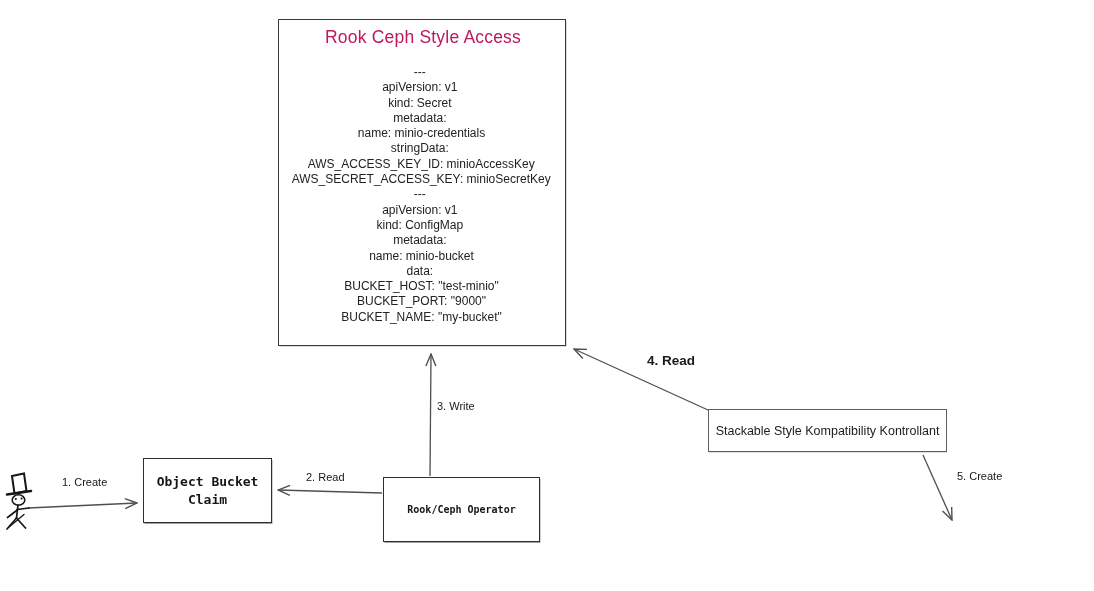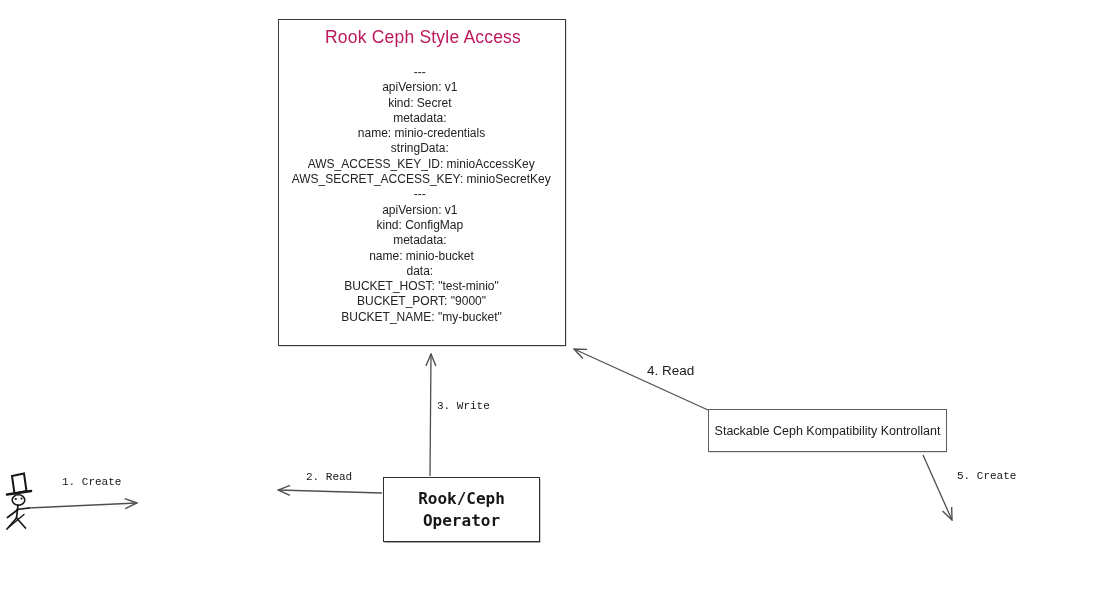--- a/index.html
+++ b/index.html
@@ -61,45 +61,45 @@
     color: #222222;
     white-space: pre;
   }
   .node-label-mono {
     font-family: "DejaVu Sans Mono", "Liberation Mono", monospace;
     font-weight: 600;
     white-space: pre-line;
     line-height: 1.35;
   }
   .obc-box      { left: 143px; top: 458px; width: 129px; height: 65px; font-size: 13px; }
-  .operator-box { left: 383px; top: 477px; width: 157px; height: 65px; font-size: 16px; }
+  .operator-box { left: 383px; top: 477px; width: 157px; height: 65px; font-size: 10px; }
   .kontrollant-box {
     left: 708px; top: 409px; width: 239px; height: 43px;
     border: 1.4px solid #5f5f5f;
     box-shadow: 0.5px 1px 0 -0.5px rgba(95,95,95,0.4);
     font-size: 12.5px;
     color: #1c1c1c;
   }
   .s3-box { left: 935px; top: 531px; width: 155px; height: 53px; font-size: 12px; }
   .edge-label {
     position: absolute;
-    font-family: Liberation Mono, monospace;
+    font-family: Liberation Sans, sans-serif;
     font-size: 11px;
     color: #161616;
     white-space: nowrap;
   }
   .edge-label.sans {
     font-family: "Liberation Sans", sans-serif;
     font-size: 13.5px;
     color: #1a1a1a;
   }
   .l1 { left: 62px;  top: 476px; }
   .l2 { left: 306px; top: 471px; text-align: center; }
   .l3 { left: 437px; top: 400px; }
-  .l4 { left: 647px; top: 363px; }
+  .l4 { left: 647px; top: 353px; font-weight: bold; }
   .l5 { left: 957px; top: 470px; text-align: center; }
 </style>
 </head>
 <body>
 
 <div class="canvas">
 
   <svg class="layer" viewBox="0 0 1094 591" xmlns="http://www.w3.org/2000/svg">
     <defs>
       <marker id="ah" markerUnits="userSpaceOnUse" markerWidth="14" markerHeight="12" viewBox="0 0 14 12" refX="13" refY="6" orient="auto">
@@ -144,27 +144,31 @@
 apiVersion: v1
 kind: ConfigMap
 metadata:
  name: minio-bucket
 data:
  BUCKET_HOST: "test-minio"
  BUCKET_PORT: "9000"
  BUCKET_NAME: "my-bucket"</div>
   </div>
 
+  <div class="box sketch obc-box node-label-mono">
+    <span>Object Bucket
+Claim</span>
+  </div>
 
   <div class="box sketch operator-box node-label-mono">
     <span>Rook/Ceph Operator</span>
   </div>
 
   <div class="box kontrollant-box">
-    <span>Stackable Ceph Kompatibility Kontrollant</span>
+    <span>Stackable Style Kompatibility Kontrollant</span>
   </div>
 
 
   <div class="edge-label l1">1. Create</div>
   <div class="edge-label l2">2. Read</div>
   <div class="edge-label l3">3. Write</div>
   <div class="edge-label sans l4">4. Read</div>
   <div class="edge-label l5">5. Create</div>
 
 </div>

